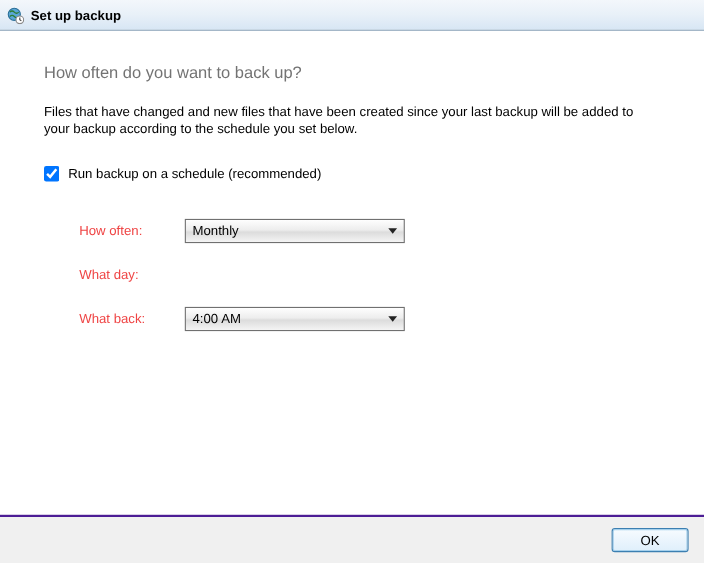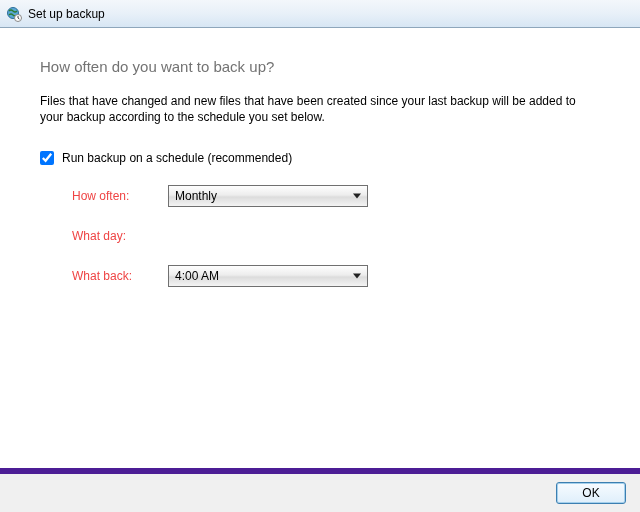--- a/index.html
+++ b/index.html
@@ -13,20 +13,21 @@
     overflow: hidden;
     position: relative;
   }
 
   .titlebar {
     height: 28px;
     display: flex; align-items: center;
     padding-left: 6px;
     background: linear-gradient(to bottom, #f3f7fb 0%, #e8f0f8 50%, #d7e6f4 100%);
     border-bottom: 1px solid #8ea6bb;
+    font-weight: bold;
   }
   .titlebar .icon-wrap {
     width: 16px; height: 16px; margin-right: 6px;
     display: inline-flex; align-items: center; justify-content: center;
   }
   .titlebar .title { font-size: 12px; color: #000; }
 
   .content {
     padding: 30px 40px 10px 40px;
   }
@@ -41,21 +42,21 @@
   .desc {
     color: #000000;
     font-size: 12px;
     line-height: 1.35;
     margin: 0 0 26px 0;
     max-width: 560px;
   }
 
   .schedule-row {
     display: flex; align-items: flex-start; gap: 8px;
-    margin-bottom: 20px;
+    margin-bottom: 34px;
   }
   .schedule-row input[type=checkbox] {
     width: 14px; height: 14px; margin: 0;
   }
 
   .form-row {
     display: flex; align-items: center;
     margin-bottom: 22px;
   }
   .form-label {
@@ -81,21 +82,21 @@
     border-left: 4px solid transparent;
     border-right: 4px solid transparent;
     border-top: 5px solid #222;
   }
 
   .button-bar {
     position: absolute;
     left: 0; right: 0; bottom: 0;
     height: 44px;
     background: #f0f0f0;
-    border-top: 6px solid #4c1d95;
+    border-top: 2px solid #4c1d95;
     display: flex; align-items: center; justify-content: flex-end;
     padding-right: 14px; gap: 8px;
   }
   .btn {
     min-width: 70px; height: 22px;
     border: 1px solid #8b8b8b;
     border-radius: 3px;
     background: linear-gradient(to bottom, #fcfcfc, #e5e5e5);
     font-size: 12px;
     display: inline-flex; align-items: center; justify-content: center;

